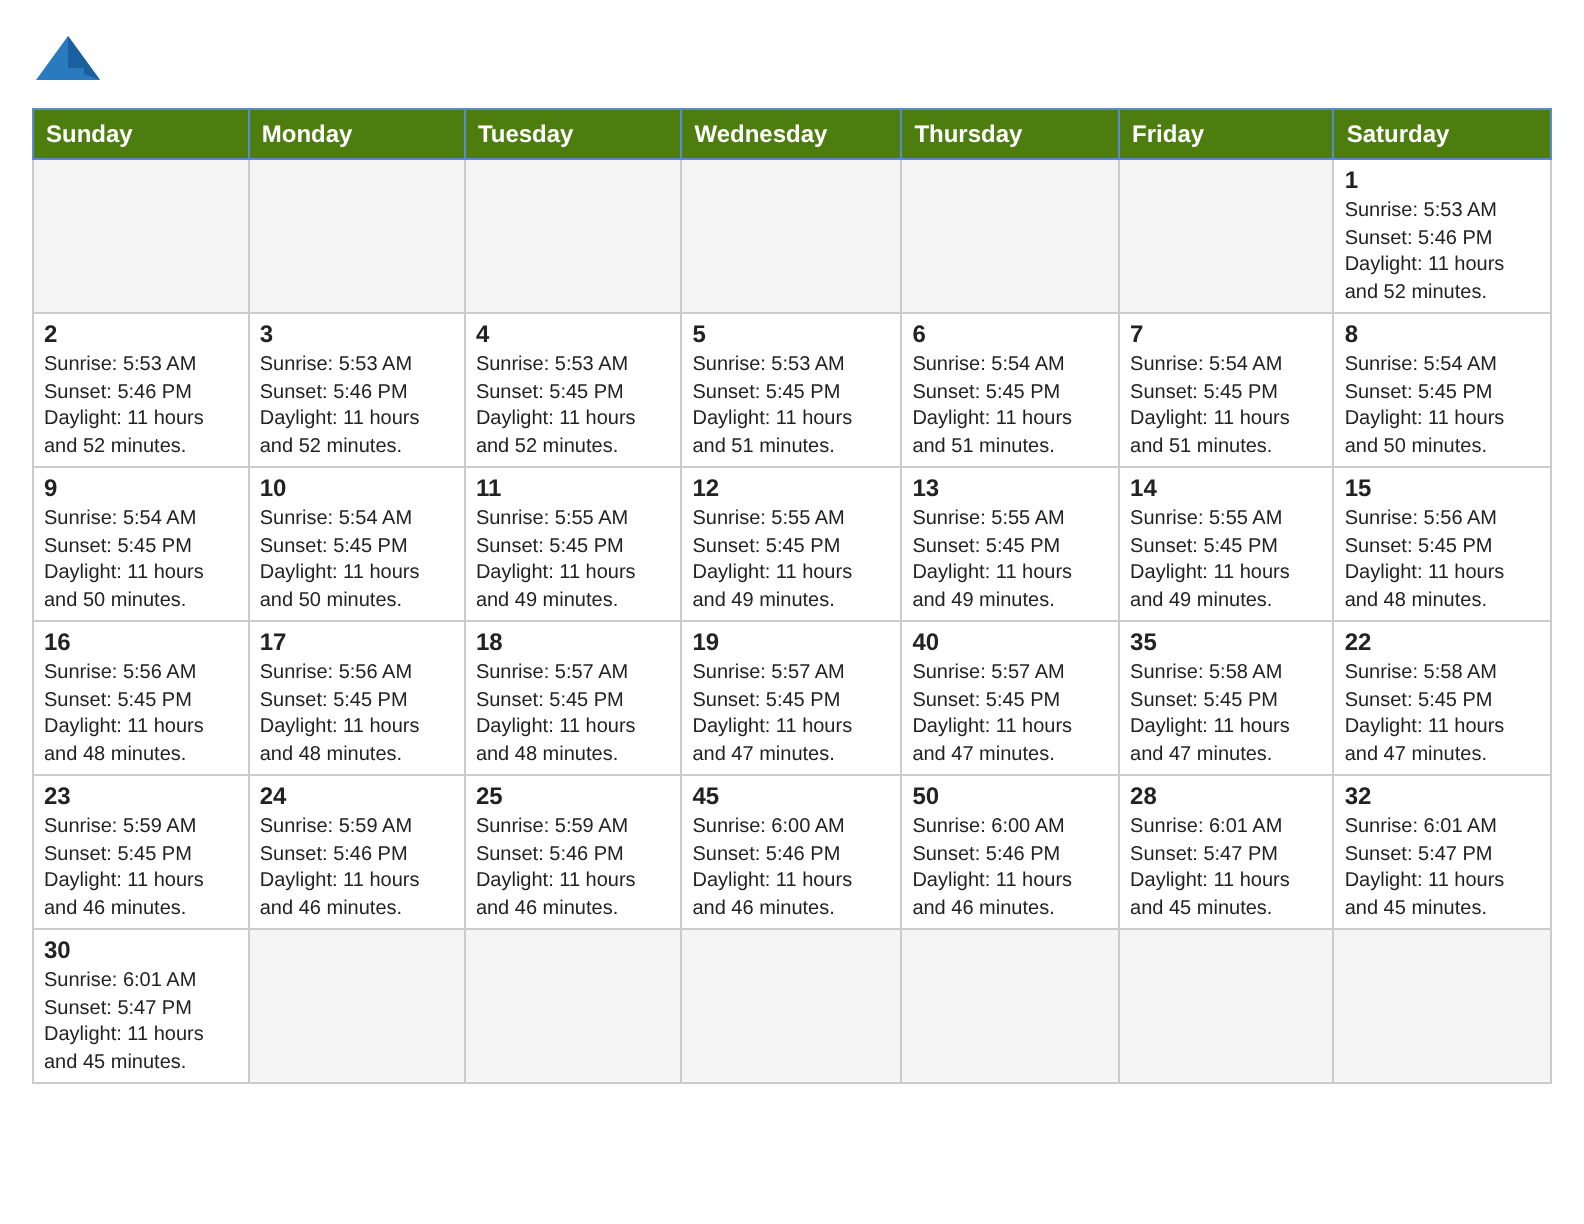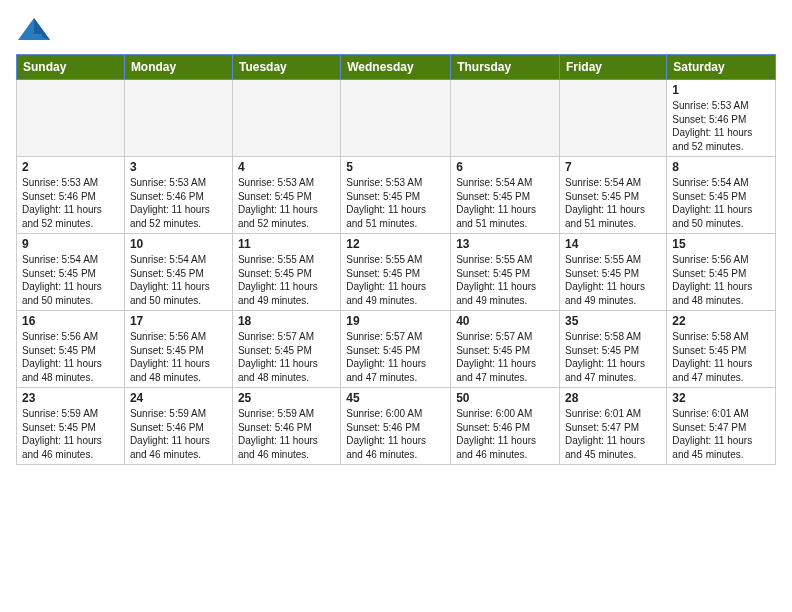--- a/index.html
+++ b/index.html
@@ -342,15 +342,30 @@
 and 45 minutes.</div>
           </td>
           <td>
             <span class="day-num">32</span>
             <div class="day-info">Sunrise: 6:01 AM
 Sunset: 5:47 PM
 Daylight: 11 hours
 and 45 minutes.</div>
           </td>
         </tr>
+        <tr class="last-row">
+          <td>
+            <span class="day-num">30</span>
+            <div class="day-info">Sunrise: 6:01 AM
+Sunset: 5:47 PM
+Daylight: 11 hours
+and 45 minutes.</div>
+          </td>
+          <td class="empty"></td>
+          <td class="empty"></td>
+          <td class="empty"></td>
+          <td class="empty"></td>
+          <td class="empty"></td>
+          <td class="empty"></td>
+        </tr>
       </tbody>
   </table>
 </div>
 
 </body></html>

